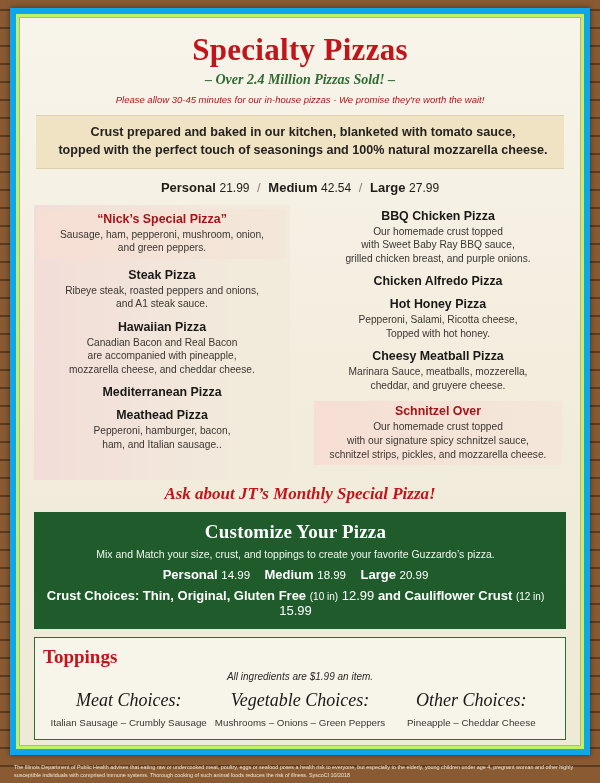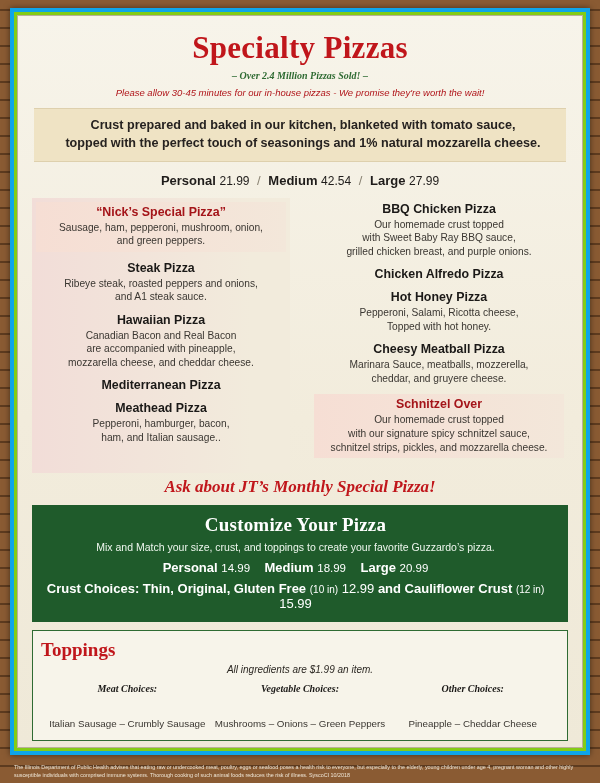--- a/index.html
+++ b/index.html
@@ -14,22 +14,22 @@
   .brick-bg{
     position:absolute;inset:0;
     background:
       repeating-linear-gradient(0deg, #8a5b33 0px, #8a5b33 16px, #5d3b1f 16px, #5d3b1f 18px),
       repeating-linear-gradient(90deg, rgba(0,0,0,.18) 0px, rgba(0,0,0,.18) 2px, rgba(255,255,255,0) 2px, rgba(255,255,255,0) 40px);
     background-color:#7d5230;
   }
   .menu{
     position:absolute;
     left:10px;top:8px;right:10px;bottom:28px;
-    background:#84cc16;
-    border:4px solid #0ea5e9;
+    background:#bef264;
+    border:6px solid #0ea5e9;
     box-shadow:0 0 6px rgba(0,0,0,.5);
     overflow:hidden;
   }
   .inner{
     position:absolute;inset:3px;
     border:1px solid #b9b09a;
     background:linear-gradient(180deg,#f7f4ea 0%, #f2ecdc 55%, #efe9d8 100%);
     overflow:hidden;
   }
   
@@ -41,21 +41,21 @@
     font-size:31px;
     letter-spacing:.3px;
     margin-top:14px;
   }
   .subtitle{
     text-align:center;
     color:#2f6b33;
     font-family:"Liberation Serif", serif;
     font-style:italic;
     font-weight:bold;
-    font-size:10px;
+    font-size:14px;
     margin-top:4px;
   }
   .note{
     text-align:center;
     color:#b0151a;
     font-style:italic;
     font-size:9.5px;
     margin-top:6px;
   }
   .crust-band{
@@ -162,25 +162,25 @@
     font-style:italic;
     font-size:10px;
     color:#2b2722;
     margin-top:3px;
   }
   .tcols{
     display:flex;margin-top:8px;
   }
   .tcol{flex:1;text-align:center;}
   .tcol h3{
-    margin:0 0 23px 0;
-    font-family:"Liberation Serif", serif;
-    font-style:italic;
-    font-weight:bold;
-    font-size:10px;
+    margin:0 0 5px 0;
+    font-family:"Liberation Serif", serif;
+    font-style:italic;
+    font-weight:normal;
+    font-size:18px;
     color:#1b1917;
   }
   .tcol .ln{font-size:9.8px;color:#3a3631;line-height:1.5;}
 
   .disclaimer{
     position:absolute;
     left:10px;right:10px;bottom:2px;
     font-size:5.4px;
     color:#efe6d6;
     line-height:1.35;
@@ -195,21 +195,21 @@
 
 <div class="menu">
   <div class="inner">
 
     <div class="title">Specialty Pizzas</div>
     <div class="subtitle">– Over 2.4 Million Pizzas Sold! –</div>
     <div class="note">Please allow 30-45 minutes for our in-house pizzas - We promise they're worth the wait!</div>
 
     <div class="crust-band">
       <div>Crust prepared and baked in our kitchen, blanketed with tomato sauce,</div>
-      <div>topped with the perfect touch of seasonings and 1% natural mozzarella cheese.</div>
+      <div>topped with the perfect touch of seasonings and 100% natural mozzarella cheese.</div>
     </div>
 
     <div class="sizes">
       <span class="sz">Personal</span>
       <span class="pr">21.99</span>
       <span class="sep">/</span>
       <span class="sz">Medium</span>
       <span class="pr">42.54</span>
       <span class="sep">/</span>
       <span class="sz">Large</span>

